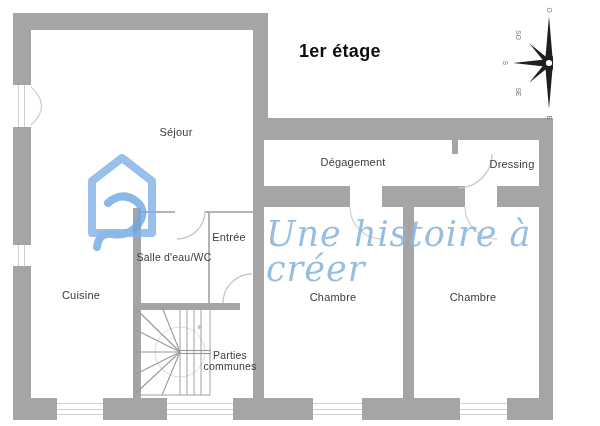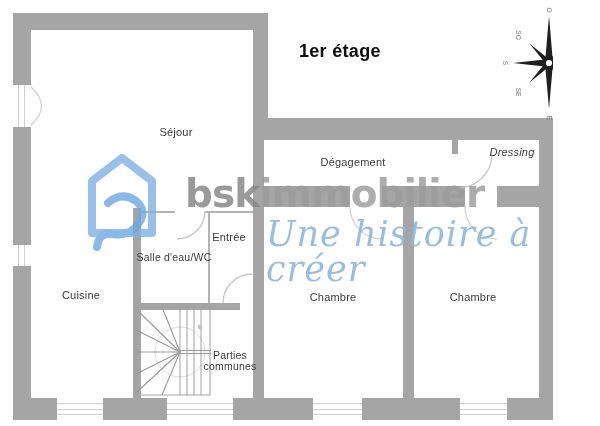--- a/index.html
+++ b/index.html
@@ -148,27 +148,26 @@
     </g>
   </svg>
 
   <div id="page-title">1er étage</div>
 
   <div class="room-label" style="left:156px;top:132px;padding-left:40px;">Séjour</div>
   <div class="room-label" style="left:81px;top:295px;">Cuisine</div>
   <div class="room-label small" style="left:174px;top:257px;">Salle d'eau/WC</div>
   <div class="room-label" style="left:229px;top:237px;">Entrée</div>
   <div class="room-label" style="left:353px;top:162px;">Dégagement</div>
-  <div class="room-label" style="left:512px;top:152px;font-style:italic;">Dressing</div>
+  <div class="room-label" style="left:512px;top:164px;">Dressing</div>
   <div class="room-label" style="left:333px;top:297px;">Chambre</div>
   <div class="room-label" style="left:473px;top:297px;">Chambre</div>
   <div class="room-label small wrap" style="left:230px;top:349px;margin-top:12px;">Parties communes</div>
 
   <div id="watermark">
     <svg id="wm-house" width="80" height="105" viewBox="0 0 80 105">
       <path d="M 8 82 L 8 30 L 38 7 L 68 30 L 68 82 Z" fill="none" stroke="#7fb1e6" stroke-width="8" stroke-linejoin="round" stroke-linecap="round"></path>
       <path d="M 24 52 Q 38 40 52 50 Q 63 59 55 72 Q 46 86 28 83 Q 15 81 13 96" fill="none" stroke="#6fa8e2" stroke-width="8" stroke-linecap="round"></path>
     </svg>
-    <div id="wm-brand"><span class="b1">bsk</span><span class="b2">immobilier</span></div>
     <div id="wm-tagline">Une histoire à créer</div>
   </div>
 
 </div>
 
 </body></html>

